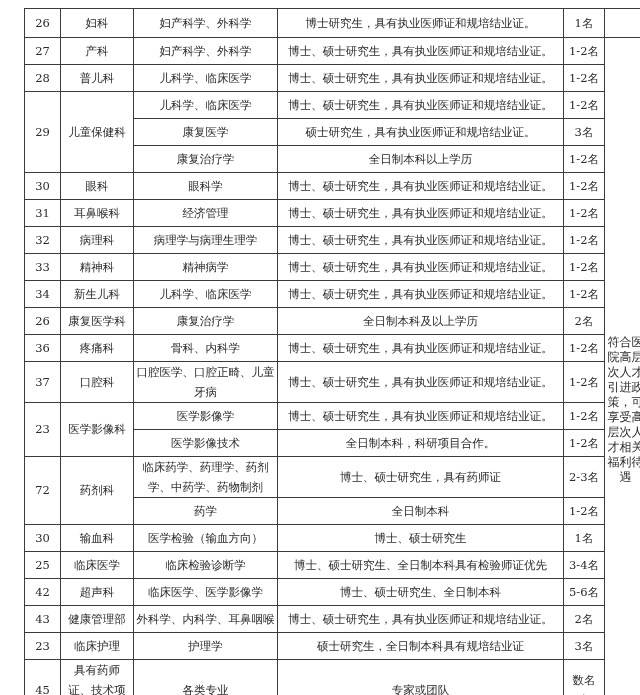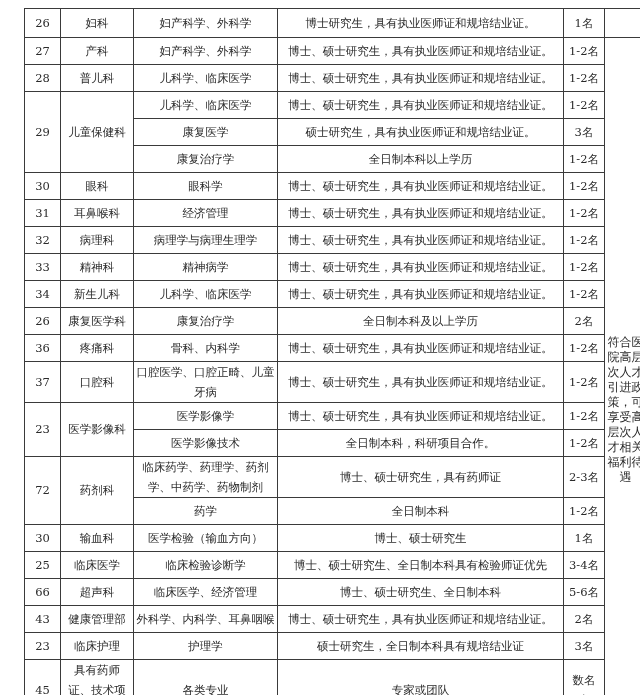--- a/index.html
+++ b/index.html
@@ -200,23 +200,23 @@
 
     <tr style="height:27px">
       <td>25</td>
       <td>临床医学</td>
       <td>临床检验诊断学</td>
       <td>博士、硕士研究生、全日制本科具有检验师证优先</td>
       <td class="num">3-4名</td>
     </tr>
 
     <tr style="height:27px">
-      <td>66</td>
+      <td>42</td>
       <td>超声科</td>
-      <td>临床医学、经济管理</td>
+      <td>临床医学、医学影像学</td>
       <td>博士、硕士研究生、全日制本科</td>
       <td class="num">5-6名</td>
     </tr>
 
     <tr style="height:27px">
       <td>43</td>
       <td>健康管理部</td>
       <td>外科学、内科学、耳鼻咽喉</td>
       <td>博士、硕士研究生，具有执业医师证和规培结业证。</td>
       <td class="num">2名</td>

